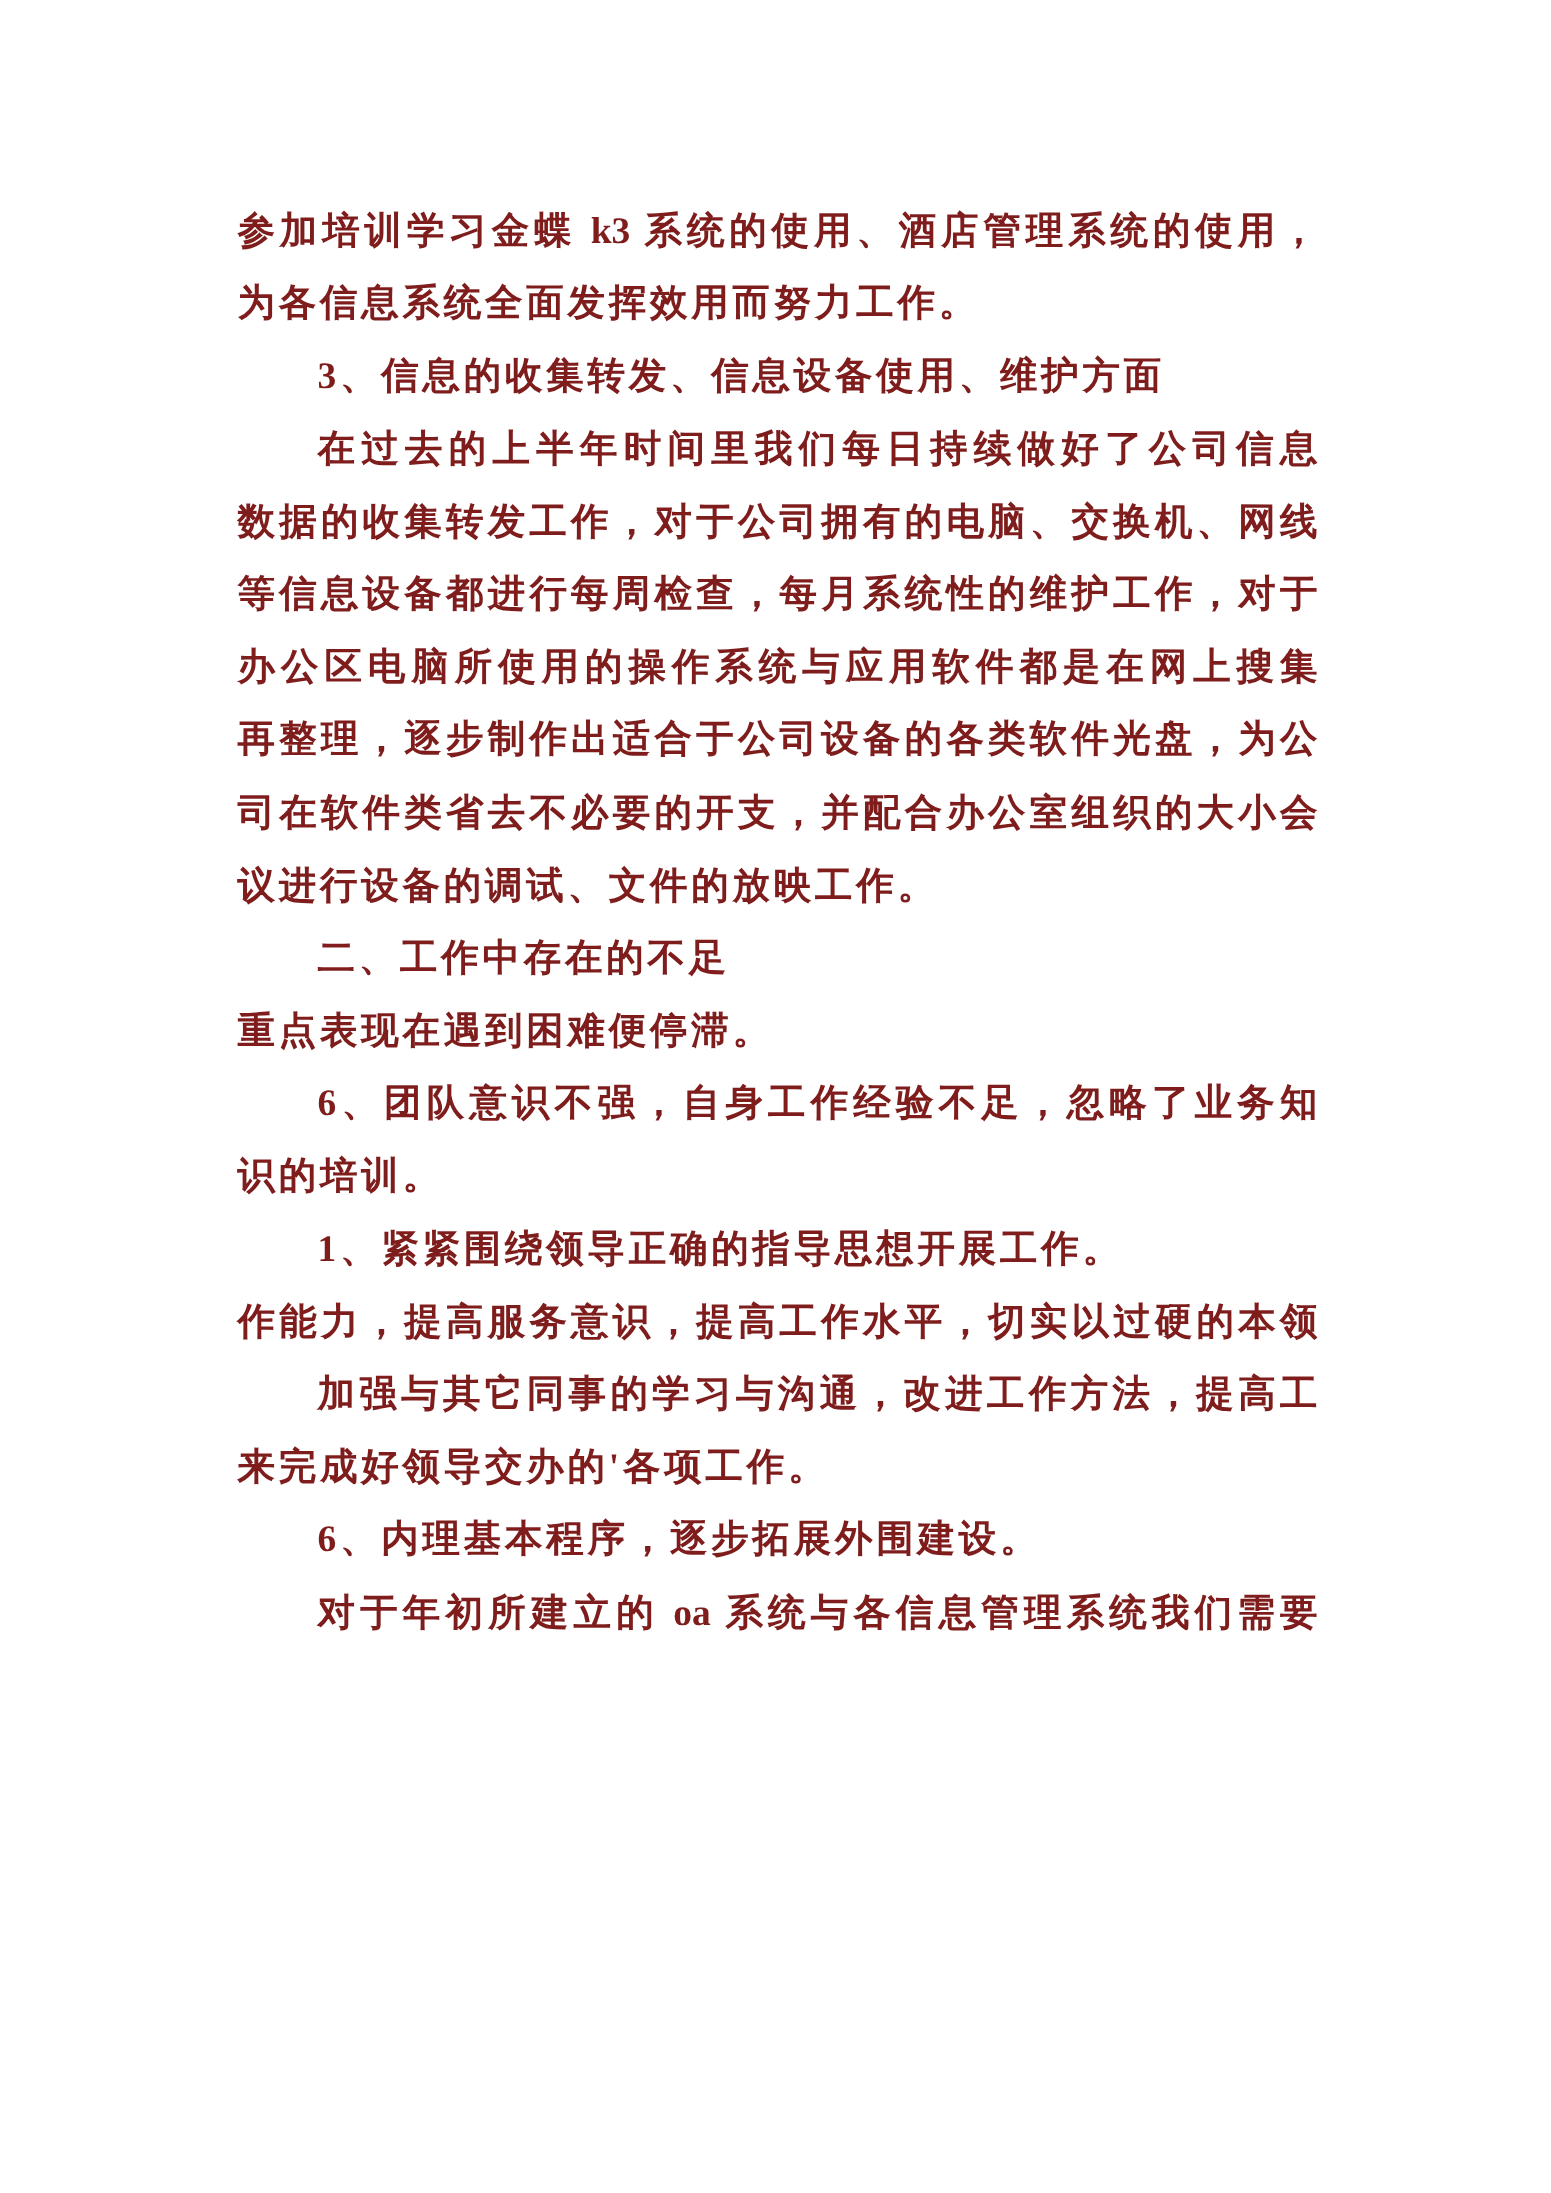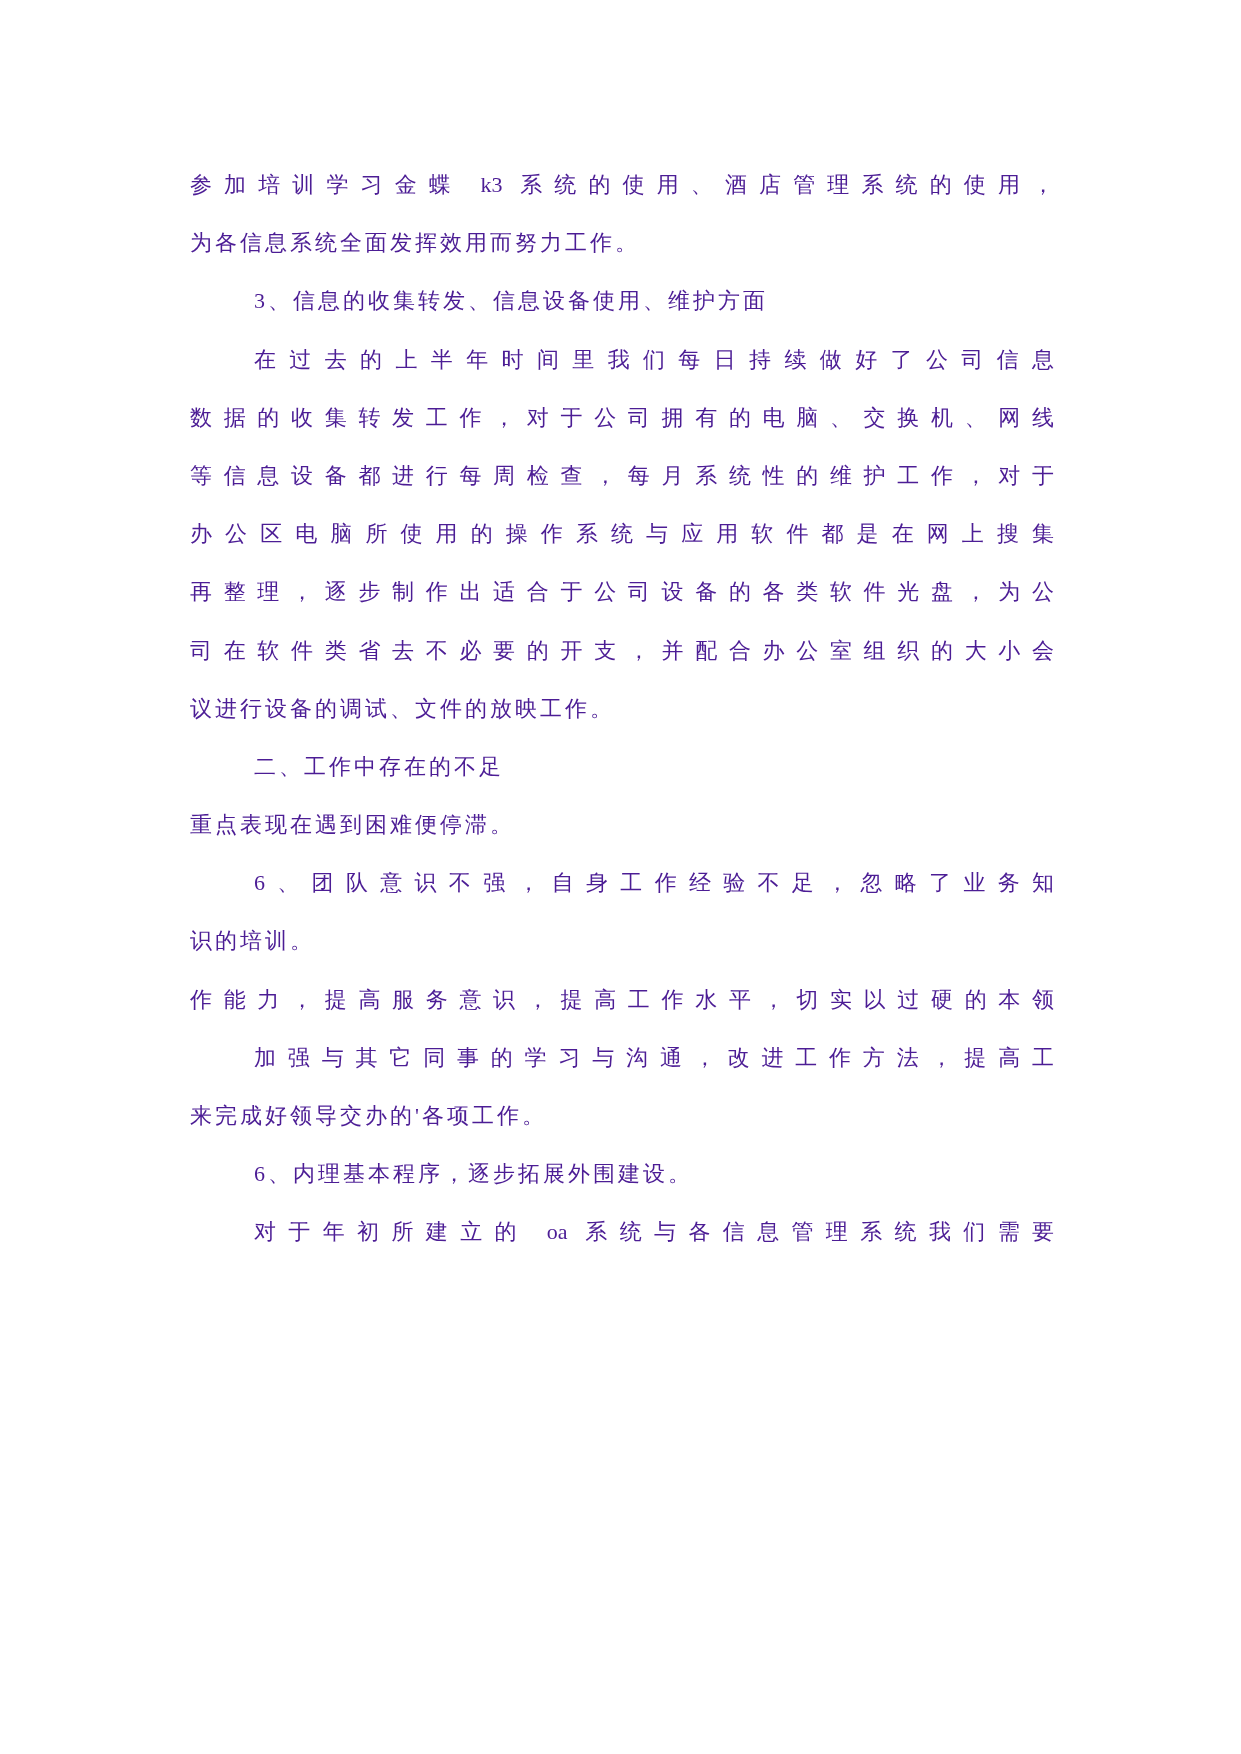--- a/index.html
+++ b/index.html
@@ -13,23 +13,23 @@
     height: 1754px;
     background: #ffffff;
     overflow: hidden;
     font-family: "Liberation Serif", "DejaVu Serif", serif;
   }
   .body-text {
     position: absolute;
     left: 190px;
     top: 156px;
     width: 864px;
-    color: #4c1d95;
-    font-size: 22px;
-    font-weight: 400;
+    color: #7f1d1d;
+    font-size: 30px;
+    font-weight: 700;
   }
   .line {
     height: 58.2px;
     line-height: 58.2px;
     letter-spacing: 3px;
     white-space: nowrap;
   }
   .line.indent {
     padding-left: 64px;
   }
@@ -54,19 +54,20 @@
     <div class="line fill">数据的收集转发工作，对于公司拥有的电脑、交换机、网线</div>
     <div class="line fill">等信息设备都进行每周检查，每月系统性的维护工作，对于</div>
     <div class="line fill">办公区电脑所使用的操作系统与应用软件都是在网上搜集</div>
     <div class="line fill">再整理，逐步制作出适合于公司设备的各类软件光盘，为公</div>
     <div class="line fill">司在软件类省去不必要的开支，并配合办公室组织的大小会</div>
     <div class="line">议进行设备的调试、文件的放映工作。</div>
     <div class="line indent">二、工作中存在的不足</div>
     <div class="line">重点表现在遇到困难便停滞。</div>
     <div class="line indent fill">6、团队意识不强，自身工作经验不足，忽略了业务知</div>
     <div class="line">识的培训。</div>
+    <div class="line indent">1、紧紧围绕领导正确的指导思想开展工作。</div>
     <div class="line fill">作能力，提高服务意识，提高工作水平，切实以过硬的本领</div>
     <div class="line indent fill">加强与其它同事的学习与沟通，改进工作方法，提高工</div>
     <div class="line">来完成好领导交办的'各项工作。</div>
     <div class="line indent">6、内理基本程序，逐步拓展外围建设。</div>
     <div class="line indent fill">对于年初所建立的 oa 系统与各信息管理系统我们需要</div>
   </div>
 </div>
 
 </body></html>

